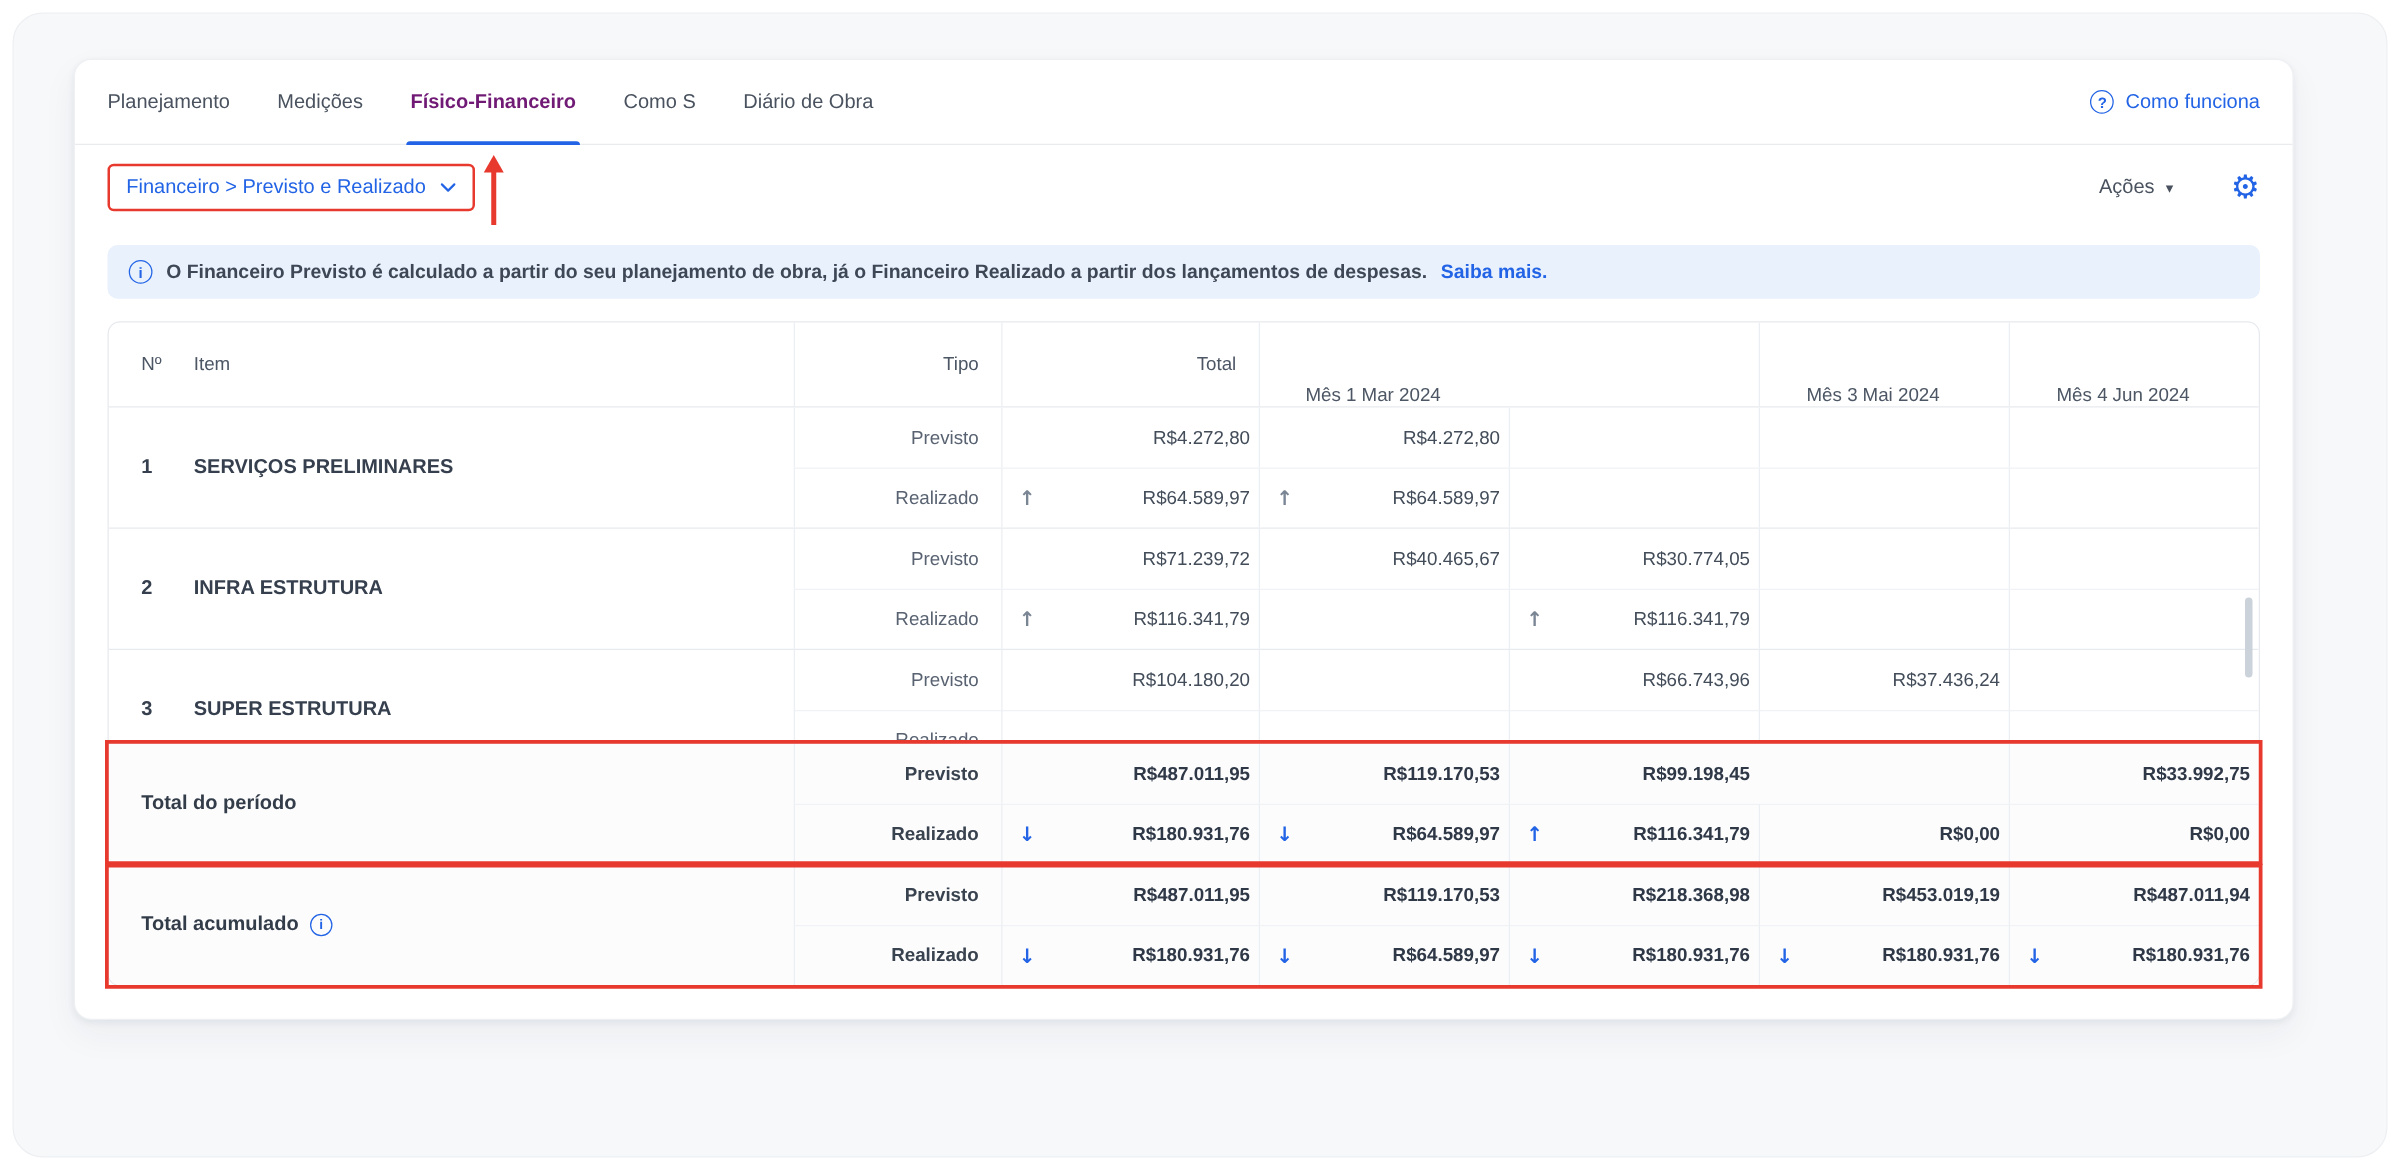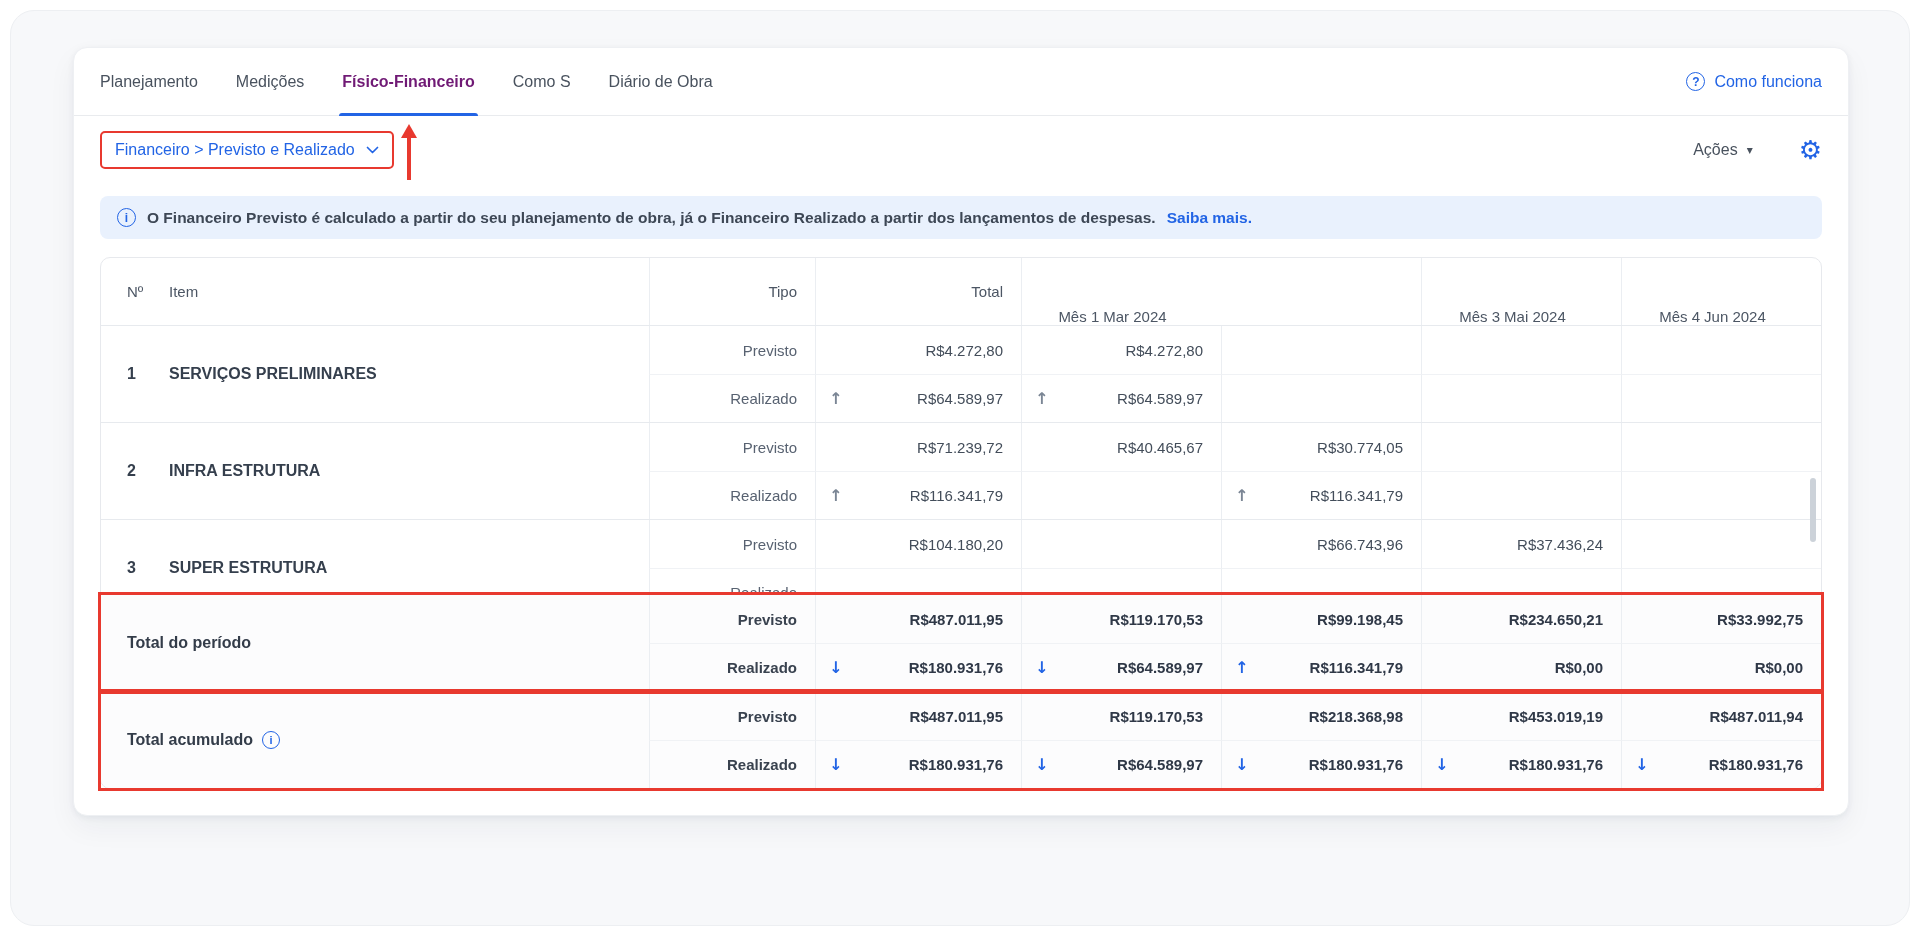--- a/index.html
+++ b/index.html
@@ -6,21 +6,21 @@
   html,body { margin:0; padding:0; }
   body {
     width:1920px; height:936px; background:#ffffff; overflow:hidden;
     font-family:"Liberation Sans","DejaVu Sans",sans-serif; color:#3c4654;
   }
   .frame {
     position:absolute; inset:10px; background:#f7f8fa;
     border-radius:24px; border:1px solid #edeff2;
   }
   .card {
-    position:absolute; left:62px; top:36px; width:1776px;
+    position:absolute; left:48px; top:36px; width:1776px;
     background:#fff; border:1px solid #eef0f3; border-radius:14px;
     box-shadow:0 2px 6px rgba(25,35,60,.06), 0 12px 28px rgba(25,35,60,.05);
     padding:0 26px 26px;
   }
 
   
   .tabs-row {
     display:flex; align-items:center; gap:38px; height:68px;
     margin:0 -26px; padding:0 26px; border-bottom:1px solid #e9ebee;
   }
@@ -114,21 +114,21 @@
     padding-right:18px; gap:4px; line-height:1.15;
   }
 
   .item-cell {
     grid-column:1; grid-row:1 / 3; padding-left:26px; cursor:pointer;
   }
   .itm-num, .itm-name { font-size:16px; font-weight:700; color:#353f4d; }
   .itm-name { white-space:nowrap; overflow:hidden; text-overflow:ellipsis; }
 
   .cell.tipo { justify-content:flex-end; padding-right:18px; font-size:15px; color:#586271; }
-  .cell.val  { position:relative; justify-content:flex-end; padding:0 18px; font-size:15px; color:#434d5a; }
+  .cell.val  { position:relative; justify-content:flex-end; padding:0 7px; font-size:15px; color:#434d5a; }
   .arr {
     position:absolute; left:13px; font-family:"DejaVu Sans",sans-serif;
     font-size:16px; font-weight:700;
   }
   .arr.up { color:#7b8695; }
   .arr.down { color:#2264e5; }
   .tot .arr { color:#2264e5; }
 
   .items-viewport { position:relative; height:268px; overflow:hidden; }
   .scroll-thumb {
@@ -327,23 +327,20 @@
           <div class="cell tipo r1 c1">Previsto</div>
           <div class="cell val r1 c2">
               <span>R$487.011,95</span>
             </div>
           <div class="cell val r1 c3">
               <span>R$119.170,53</span>
             </div>
           <div class="cell val r1 c4">
               <span>R$99.198,45</span>
             </div>
-          <div class="cell val r1 c5">
-              <span>R$234.650,21</span>
-            </div>
           <div class="cell val r1 c6">
               <span>R$33.992,75</span>
             </div>
           <div class="cell tipo r2 c1">Realizado</div>
           <div class="cell val r2 c2">
               <span class="arr down">↓</span>
               <span>R$180.931,76</span>
             </div>
           <div class="cell val r2 c3">
               <span class="arr down">↓</span>

